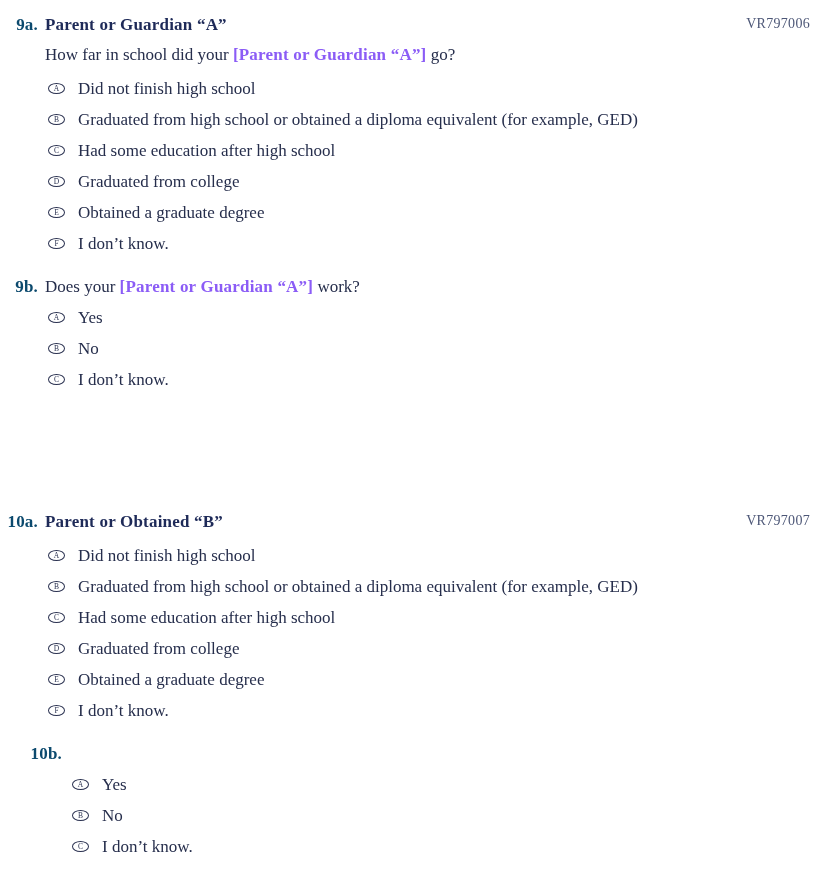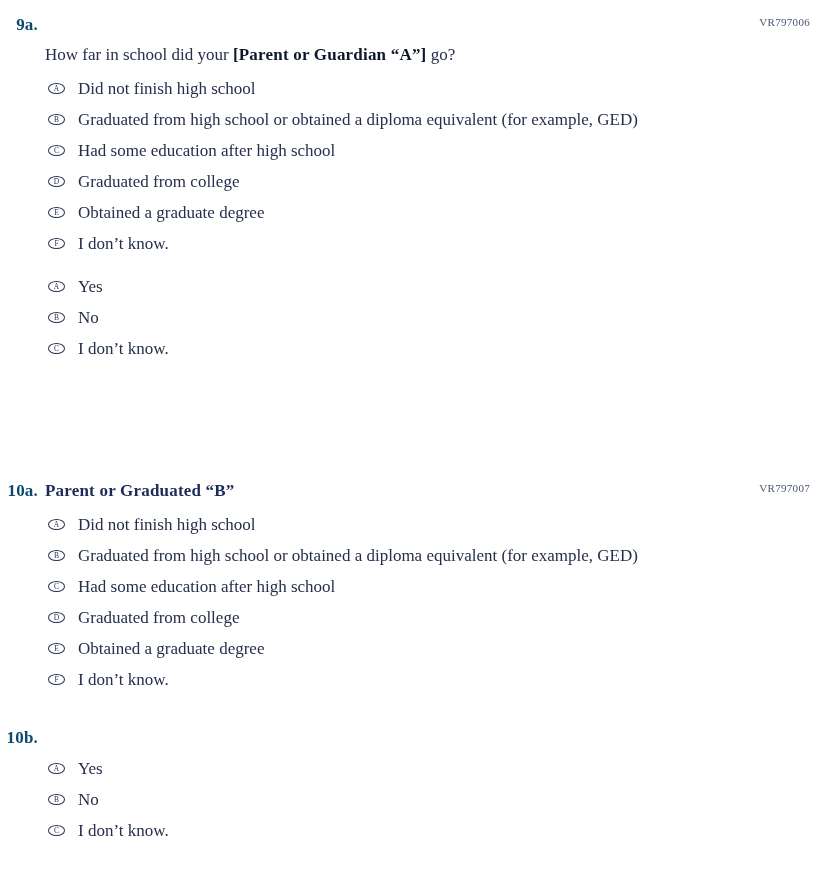--- a/index.html
+++ b/index.html
@@ -34,21 +34,21 @@
     letter-spacing: 0.2px;
   }
   .q-title {
     font-weight: bold;
     color: #1e2a58;
     letter-spacing: 0.2px;
   }
   .q-head-prompt { color: #262e4c; }
   .q-head-prompt b, .q-prompt b {
     font-weight: bold;
-    color: #0f172a;
+    color: #8b5cf6;
     letter-spacing: 0.2px;
   }
   .q-prompt {
     margin-left: 45px;
     margin-top: 9px;
     line-height: 21px;
   }
   .options {
     margin-left: 48px;
     margin-top: 13px;
@@ -78,38 +78,39 @@
     margin-right: 13px;
   }
   .option-label {
     line-height: 21px;
     white-space: nowrap;
   }
   .vr-code {
     position: absolute;
     top: 2px;
     right: 15px;
-    font-size: 11px;
+    font-size: 14px;
     color: #4d5777;
     letter-spacing: 0.3px;
     text-align: center;
   }
   .sec-9b  { margin-top: 22px; }
   .sec-10a { margin-top: 121px; }
-  .sec-10b { margin-top: 37px; }
+  .sec-10b { margin-top: 22px; padding-left: 24px; }
 </style>
 </head>
 <body>
 
 <div class="page">
 
   <section class="question-block sec-9a">
     <span class="vr-code">VR797006</span>
     <div class="q-head">
       <span class="q-num">9a.</span>
+      <span class="q-title">Parent or Guardian “A”</span>
     </div>
     <div class="q-prompt"><span>How far in school did your </span><b>[Parent or Guardian “A”]</b><span> go?</span></div>
     <div class="options">
       <div class="option">
         <span class="bubble">A</span>
         <span class="option-label">Did not finish high school</span>
       </div>
       <div class="option">
         <span class="bubble">B</span>
         <span class="option-label">Graduated from high school or obtained a diploma equivalent (for example, GED)</span>
@@ -127,41 +128,45 @@
         <span class="option-label">Obtained a graduate degree</span>
       </div>
       <div class="option">
         <span class="bubble">F</span>
         <span class="option-label">I don’t know.</span>
       </div>
     </div>
   </section>
 
   <section class="question-block sec-9b">
+    <div class="q-head">
+      <span class="q-num">9b.</span>
+      <span class="q-head-prompt"><span>Does your </span><b>[Parent or Guardian “A”]</b><span> work?</span></span>
+    </div>
     <div class="options tight">
       <div class="option">
         <span class="bubble">A</span>
         <span class="option-label">Yes</span>
       </div>
       <div class="option">
         <span class="bubble">B</span>
         <span class="option-label">No</span>
       </div>
       <div class="option">
         <span class="bubble">C</span>
         <span class="option-label">I don’t know.</span>
       </div>
     </div>
   </section>
 
   <section class="question-block sec-10a">
     <span class="vr-code">VR797007</span>
     <div class="q-head">
       <span class="q-num">10a.</span>
-      <span class="q-title">Parent or Graduated “B”</span>
+      <span class="q-title">Parent or Obtained “B”</span>
     </div>
     <div class="options">
       <div class="option">
         <span class="bubble">A</span>
         <span class="option-label">Did not finish high school</span>
       </div>
       <div class="option">
         <span class="bubble">B</span>
         <span class="option-label">Graduated from high school or obtained a diploma equivalent (for example, GED)</span>
       </div>

